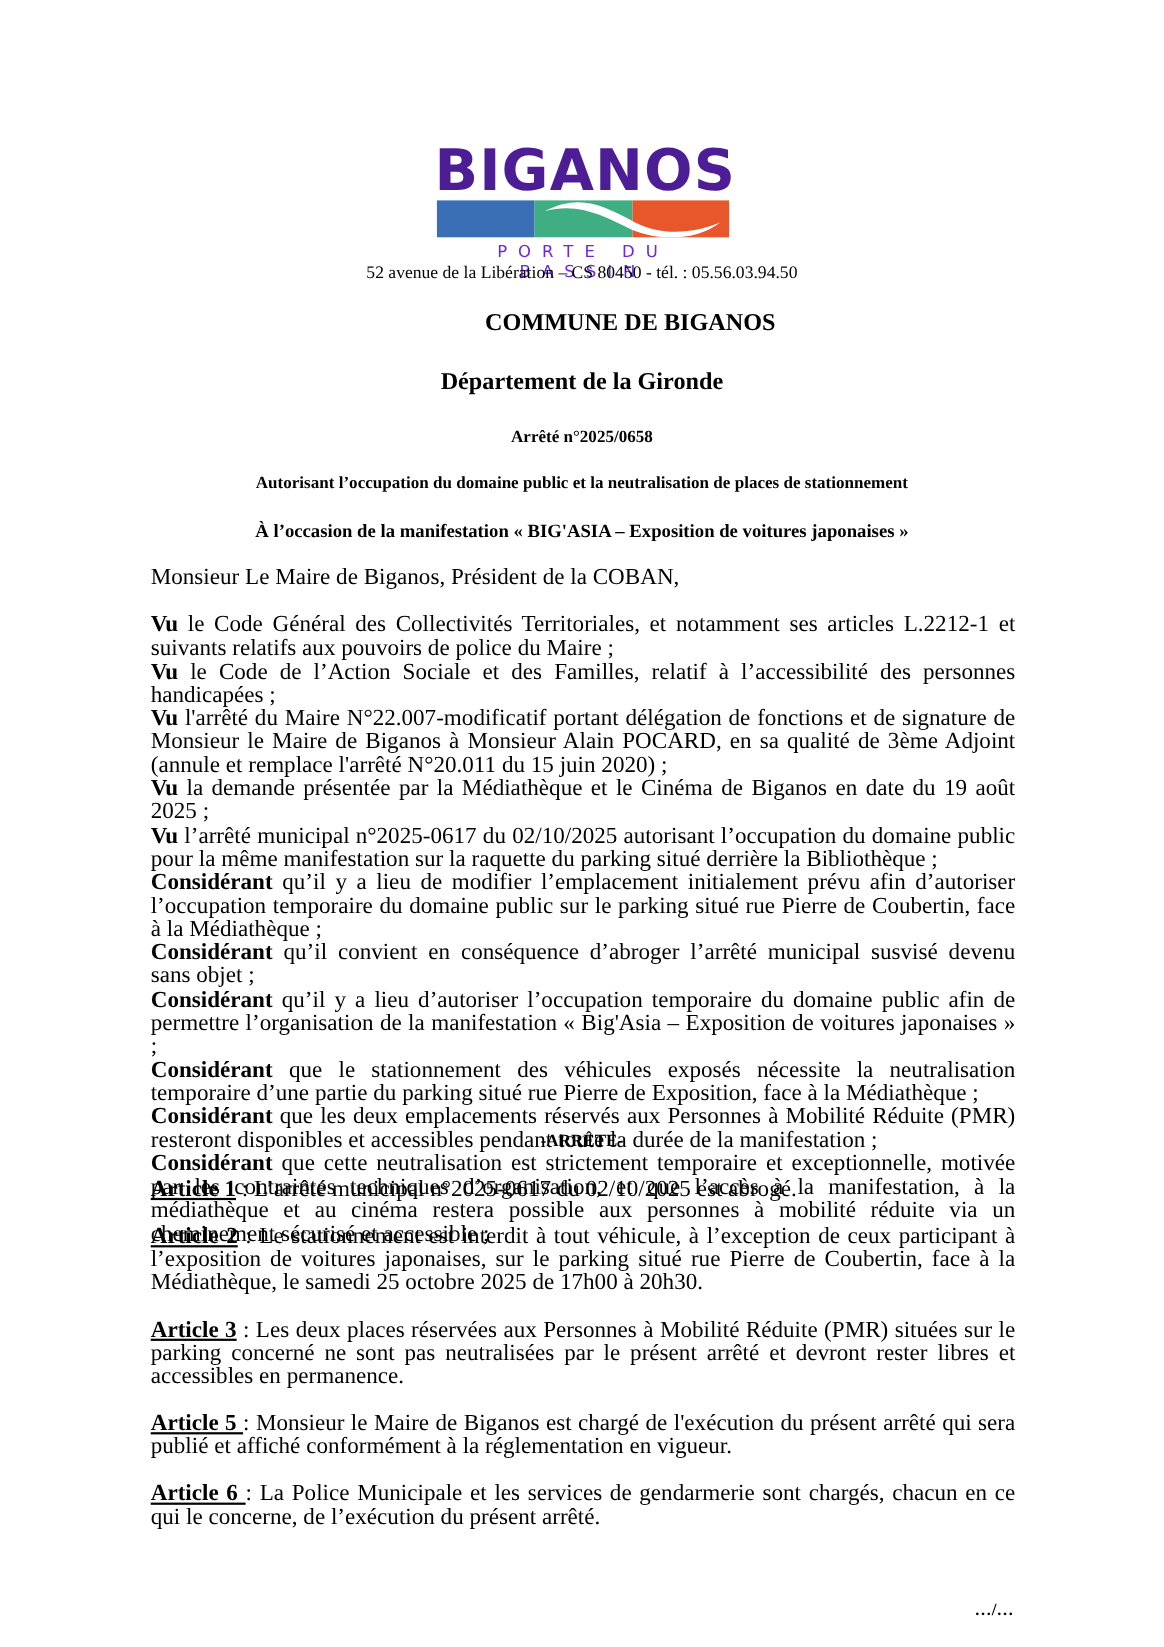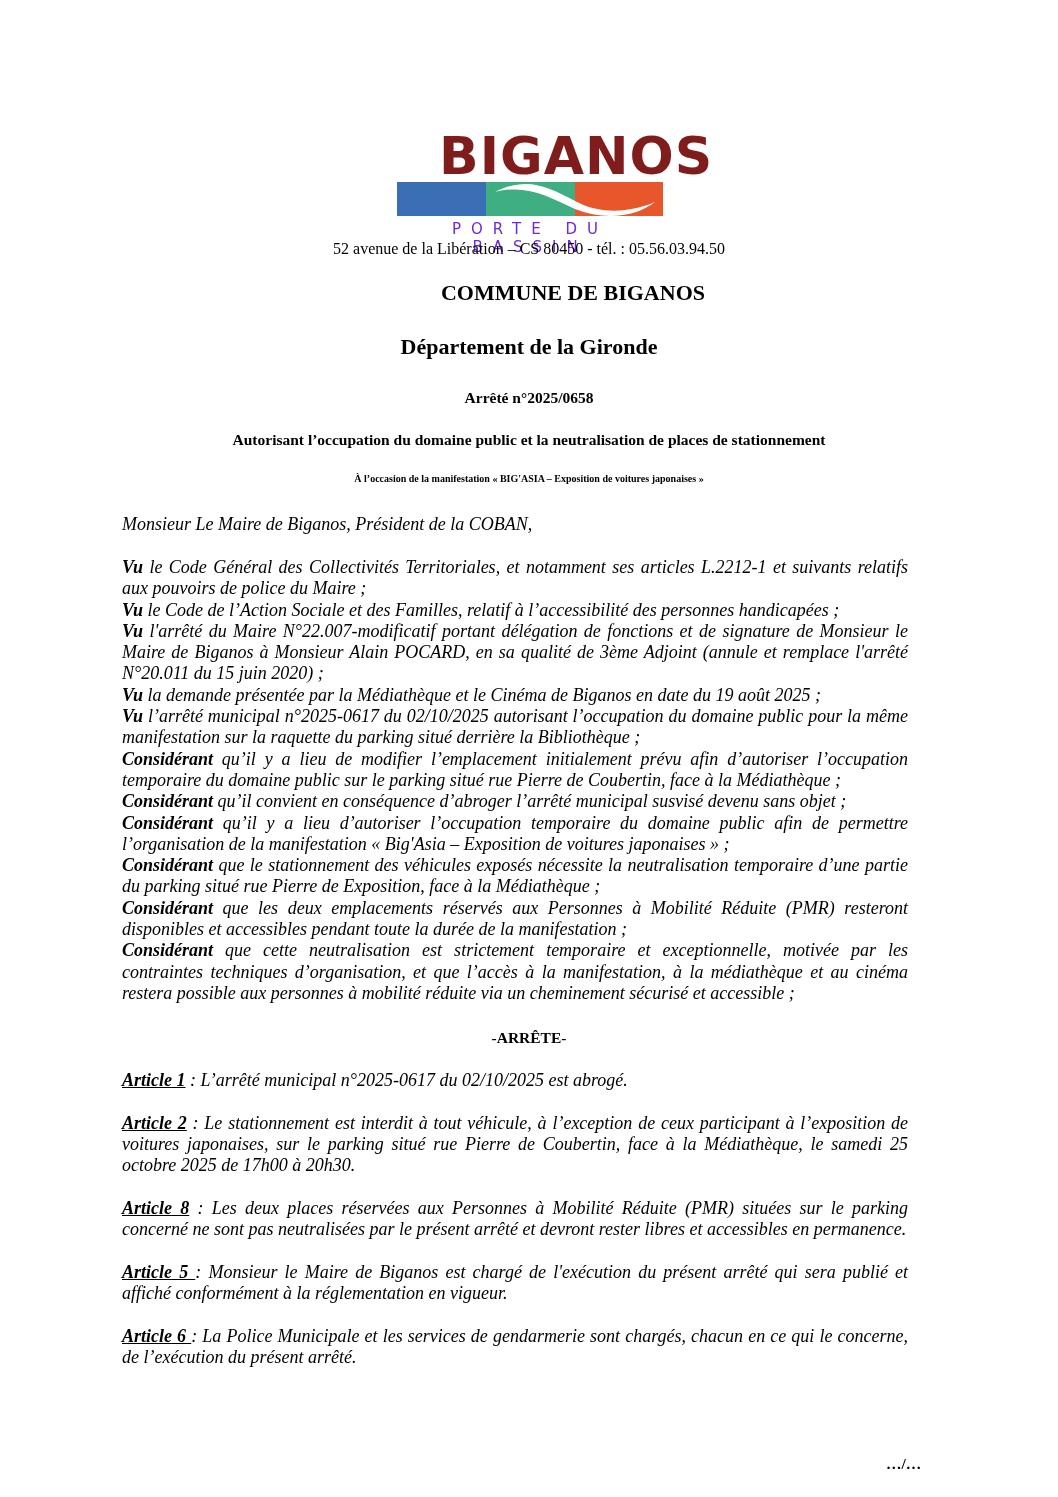--- a/index.html
+++ b/index.html
@@ -2,31 +2,31 @@
 <html><head>
 <meta charset="utf-8">
 <style>
   html, body { margin:0; padding:0; background:#ffffff; }
   body { width:1058px; height:1497px; position:relative; overflow:hidden;
          font-family:"Liberation Serif", serif; color:#000; }
   .page { position:absolute; left:0; top:0; width:1058px; height:1497px; }
   .logo { position:absolute; left:395px; top:128px; width:270px; height:112px; }
   .logo-word { position:absolute; left:0; top:0; width:270px; text-align:center;
     font-family:"DejaVu Sans", sans-serif; font-weight:bold; font-size:52px; letter-spacing:1px;
-    line-height:56px; color:#7f1d1d;margin-left:44px; }
+    line-height:56px; color:#4c1d95; }
   .logo-band { position:absolute; left:2px; top:54px; width:266px; height:34px; }
   .logo-tag { position:absolute; left:0; top:92px; width:270px; text-align:center;
     font-family:"DejaVu Sans", sans-serif; font-size:15px; letter-spacing:10px; color:#6d28d9; }
   .address { position:absolute; left:0; top:240px; width:1058px; text-align:center; font-size:16px; }
   .h1 { position:absolute; left:0; top:280px; width:1058px; text-align:center; font-size:22px; font-weight:bold;padding-left:44px; }
   .h2 { position:absolute; left:0; top:334px; width:1058px; text-align:center; font-size:22px; font-weight:bold; }
   .h3 { position:absolute; left:0; top:389px; width:1058px; text-align:center; font-size:15.5px; font-weight:bold; }
   .h4 { position:absolute; left:0; top:431px; width:1058px; text-align:center; font-size:15.5px; font-weight:bold; }
-  .h5 { position:absolute; left:0; top:473px; width:1058px; text-align:center; font-size:10px; font-weight:bold; }
-  .body { position:absolute; left:122px; width:786px; font-size:18px; line-height:21.3px; text-align:justify;font-style:italic; }
+  .h5 { position:absolute; left:0; top:473px; width:1058px; text-align:center; font-size:17px; font-weight:bold; }
+  .body { position:absolute; left:137px; width:786px; font-size:21px; line-height:21.3px; text-align:justify; }
   .intro { top:514px; }
   .visas { top:557px; }
   .visas p { margin:0; }
   .arrete { position:absolute; left:0; top:1029px; width:1058px; text-align:center; font-size:15.5px; font-weight:bold; }
   .articles { top:1070px; }
   .articles p { margin:0 0 21.3px 0; }
   .art-label { font-weight:bold; text-decoration:underline; }
   .cont { position:absolute; left:886px; top:1455px; font-size:15.5px; font-weight:bold; }
   b { font-weight:bold; }
 </style>
@@ -67,19 +67,19 @@
       <p><b>Considérant</b><span> que le stationnement des véhicules exposés nécessite la neutralisation temporaire d’une partie du parking situé rue Pierre de Exposition, face à la Médiathèque ;</span></p>
       <p><b>Considérant</b><span> que les deux emplacements réservés aux Personnes à Mobilité Réduite (PMR) resteront disponibles et accessibles pendant toute la durée de la manifestation ;</span></p>
       <p><b>Considérant</b><span> que cette neutralisation est strictement temporaire et exceptionnelle, motivée par les contraintes techniques d’organisation, et que l’accès à la manifestation, à la médiathèque et au cinéma restera possible aux personnes à mobilité réduite via un cheminement sécurisé et accessible ;</span></p>
     </div>
 
   <div class="arrete">-ARRÊTE-</div>
 
   <div class="body articles" id="articles">
       <p><span class="art-label">Article 1</span><span> : L’arrêté municipal n°2025-0617 du 02/10/2025 est abrogé.</span></p>
       <p><span class="art-label">Article 2</span><span> : Le stationnement est interdit à tout véhicule, à l’exception de ceux participant à l’exposition de voitures japonaises, sur le parking situé rue Pierre de Coubertin, face à la Médiathèque, le samedi 25 octobre 2025 de 17h00 à 20h30.</span></p>
-      <p><span class="art-label">Article 8</span><span> : Les deux places réservées aux Personnes à Mobilité Réduite (PMR) situées sur le parking concerné ne sont pas neutralisées par le présent arrêté et devront rester libres et accessibles en permanence.</span></p>
+      <p><span class="art-label">Article 3</span><span> : Les deux places réservées aux Personnes à Mobilité Réduite (PMR) situées sur le parking concerné ne sont pas neutralisées par le présent arrêté et devront rester libres et accessibles en permanence.</span></p>
       <p><span class="art-label">Article 5 </span><span>: Monsieur le Maire de Biganos est chargé de l'exécution du présent arrêté qui sera publié et affiché conformément à la réglementation en vigueur.</span></p>
       <p><span class="art-label">Article 6 </span><span>: La Police Municipale et les services de gendarmerie sont chargés, chacun en ce qui le concerne, de l’exécution du présent arrêté.</span></p>
     </div>
 
   <div class="cont">…/…</div>
 </div>
 
 </body></html>

